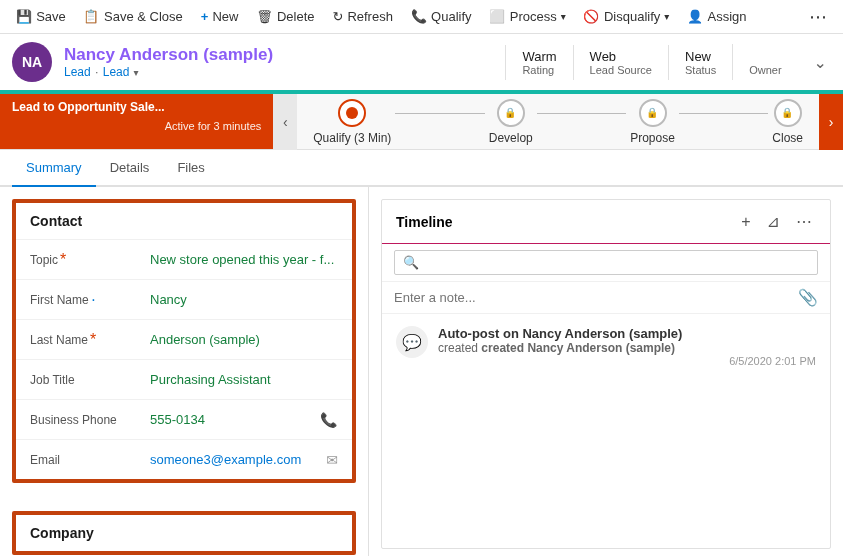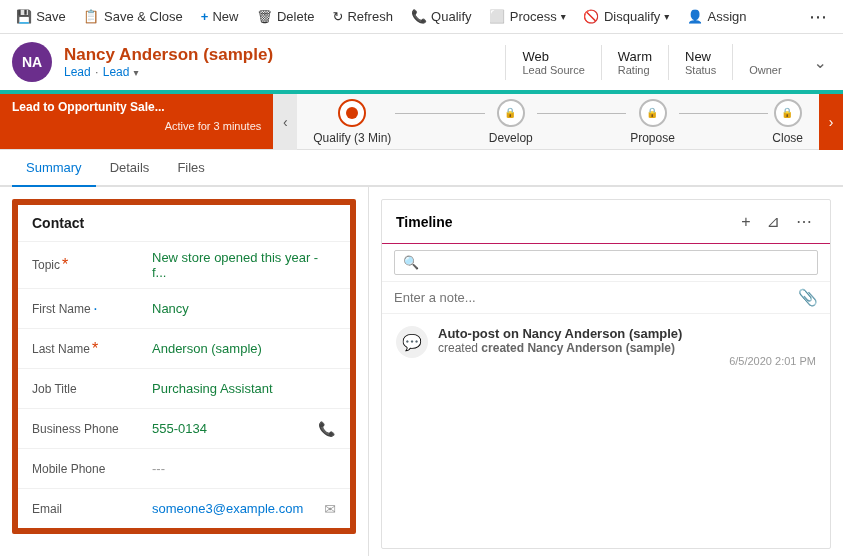--- a/index.html
+++ b/index.html
@@ -50,21 +50,21 @@
       font-size: 14px;
       font-weight: 600;
       flex-shrink: 0;
     }
     .record-title-area {
       flex: 1;
     }
     .record-name {
       font-size: 17px;
       font-weight: 600;
-      color: #c2410c;
+      color: #8b5cf6;
     }
     .record-subtitle {
       font-size: 12px;
       color: #666;
       display: flex;
       align-items: center;
       gap: 4px;
     }
     .record-subtitle a { color: #0078d4; text-decoration: none; }
     .record-meta {
@@ -220,21 +220,21 @@
     }
 
     
     .left-panel {
       width: 368px;
       flex-shrink: 0;
       overflow-y: auto;
       padding: 12px;
     }
     .section-card {
-      border: 6px solid #c2410c;
+      border: 4px solid #c2410c;
       border-radius: 2px;
       margin-bottom: 28px;
     }
     .section-header {
       padding: 10px 14px;
       font-size: 14px;
       font-weight: 600;
       color: #1a1a1a;
     }
     .field-row {
@@ -438,26 +438,26 @@
     <div class="record-name">Nancy Anderson (sample)</div>
     <div class="record-subtitle">
       <a href="#">Lead</a>
       <span>·</span>
       <a href="#">Lead</a>
       <span style="font-size:10px;">▾</span>
     </div>
   </div>
   <div class="record-meta">
     <div class="meta-item">
+      <span class="meta-value">Warm</span>
+      <span class="meta-label">Rating</span>
+    </div>
+    <div class="meta-item">
       <span class="meta-value">Web</span>
       <span class="meta-label">Lead Source</span>
-    </div>
-    <div class="meta-item">
-      <span class="meta-value">Warm</span>
-      <span class="meta-label">Rating</span>
     </div>
     <div class="meta-item">
       <span class="meta-value">New</span>
       <span class="meta-label">Status</span>
     </div>
     <div class="meta-item">
       <span class="meta-value" style="min-height:16px;display:block;"></span>
       <span class="meta-label">Owner</span>
     </div>
   </div>
@@ -544,26 +544,20 @@
       </div>
 
       <div class="field-row">
         <div class="field-label">
           <span>Business Phone</span>
         </div>
         <div class="field-value" style="cursor:pointer;">555-0134</div>
         <span class="field-action">📞</span>
       </div>
 
-      <div class="field-row">
-        <div class="field-label">
-          <span>Mobile Phone</span>
-        </div>
-        <div class="field-value" style="cursor:pointer; color:#999;">---</div>
-      </div>
 
       <div class="field-row">
         <div class="field-label">
           <span>Email</span>
         </div>
         <div class="field-value" style="cursor:pointer; color:#0078d4;">someone3@example.com</div>
         <span class="field-action">✉</span>
       </div>
     </div>
 

